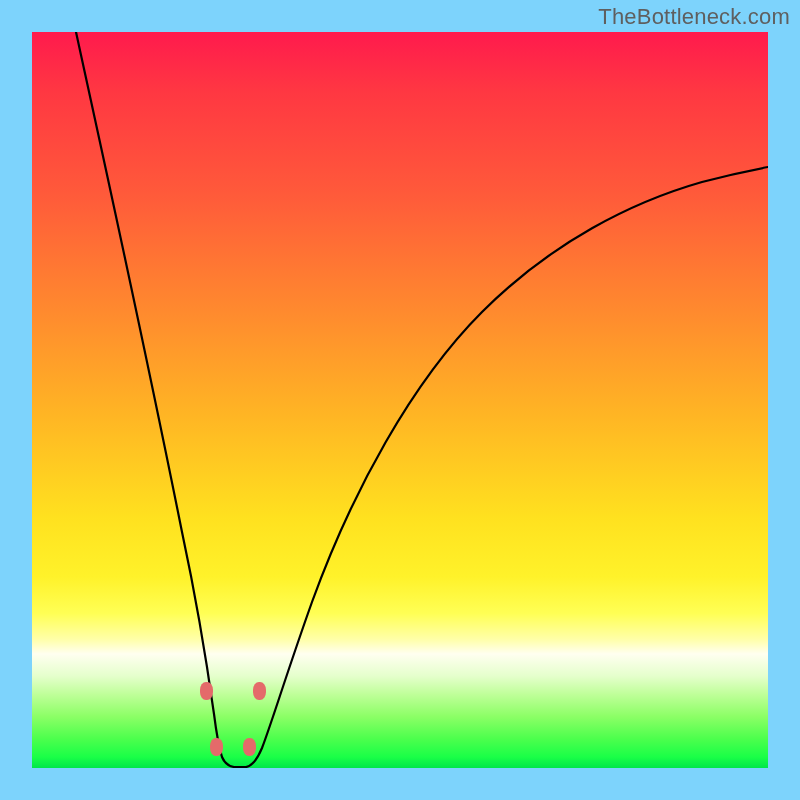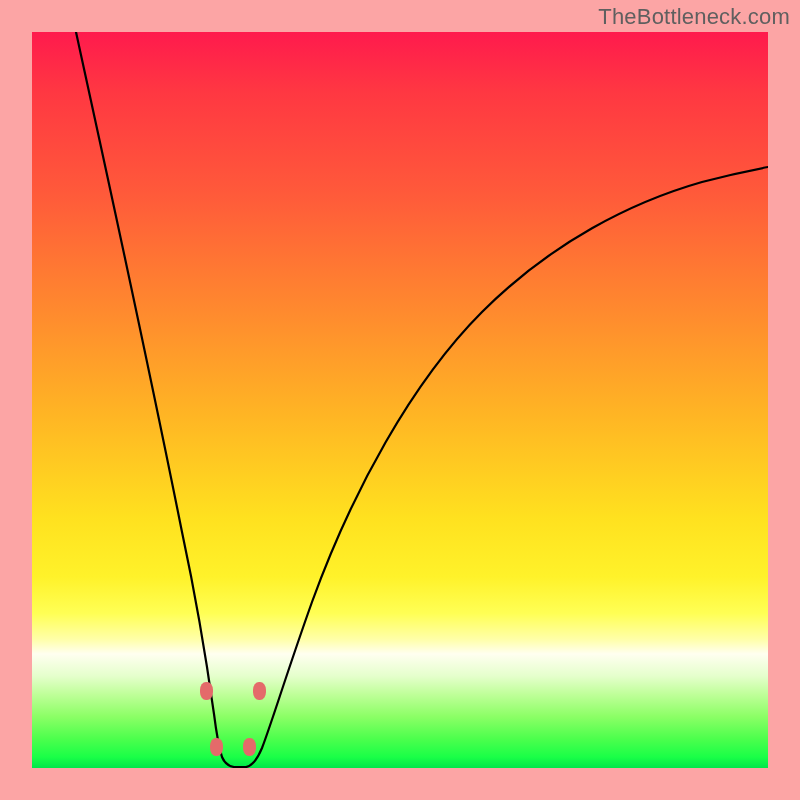--- a/index.html
+++ b/index.html
@@ -10,21 +10,21 @@
     background: #000;
     overflow: hidden;
     font-family: Arial, Helvetica, sans-serif;
   }
   .frame {
     position: absolute;
     top: 0;
     left: 0;
     width: 800px;
     height: 800px;
-    background: #fca5a5;
+    background: #7dd3fc;
   }
   .watermark {
     position: absolute;
     top: 4px;
     right: 10px;
     color: #5f5f5f;
     font-size: 22px;
     font-weight: 500;
     letter-spacing: 0.2px;
     z-index: 10;

